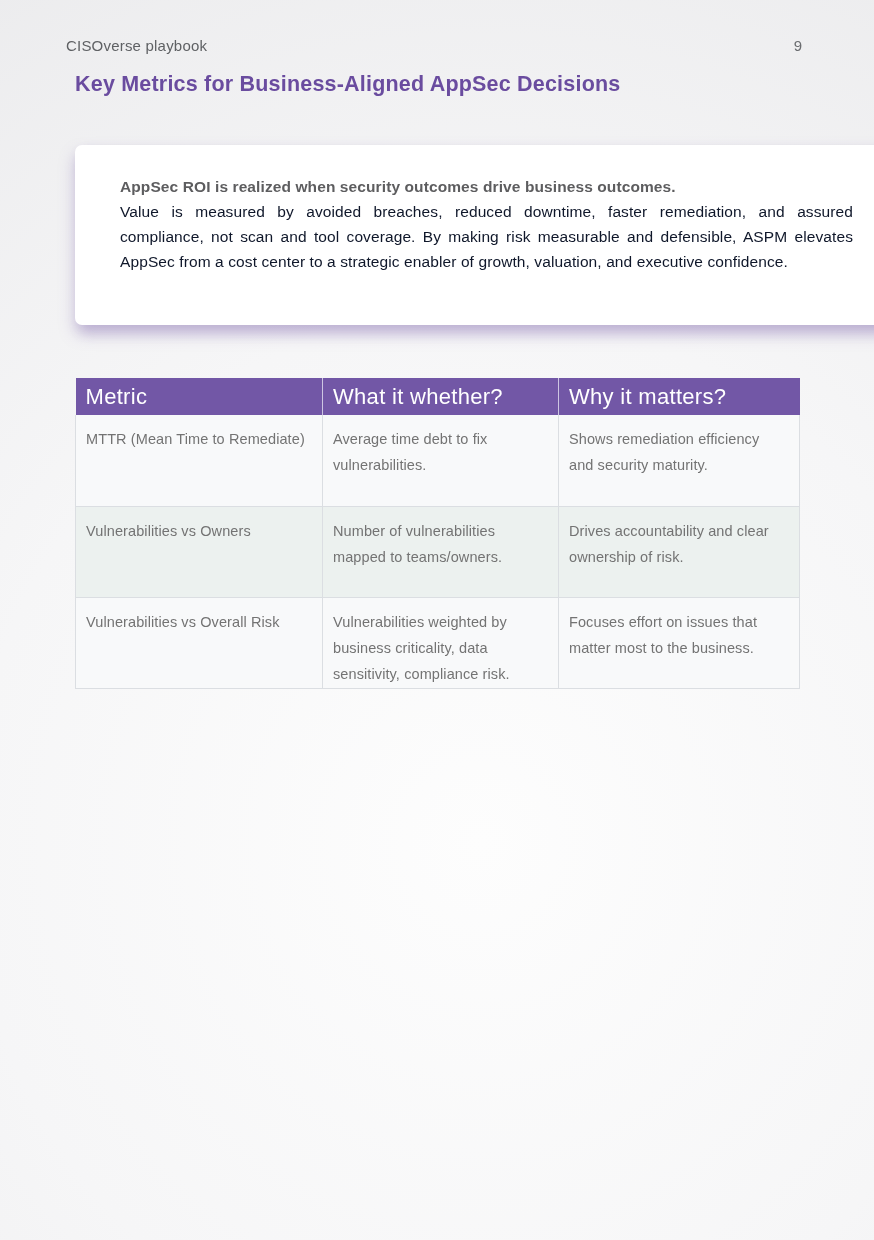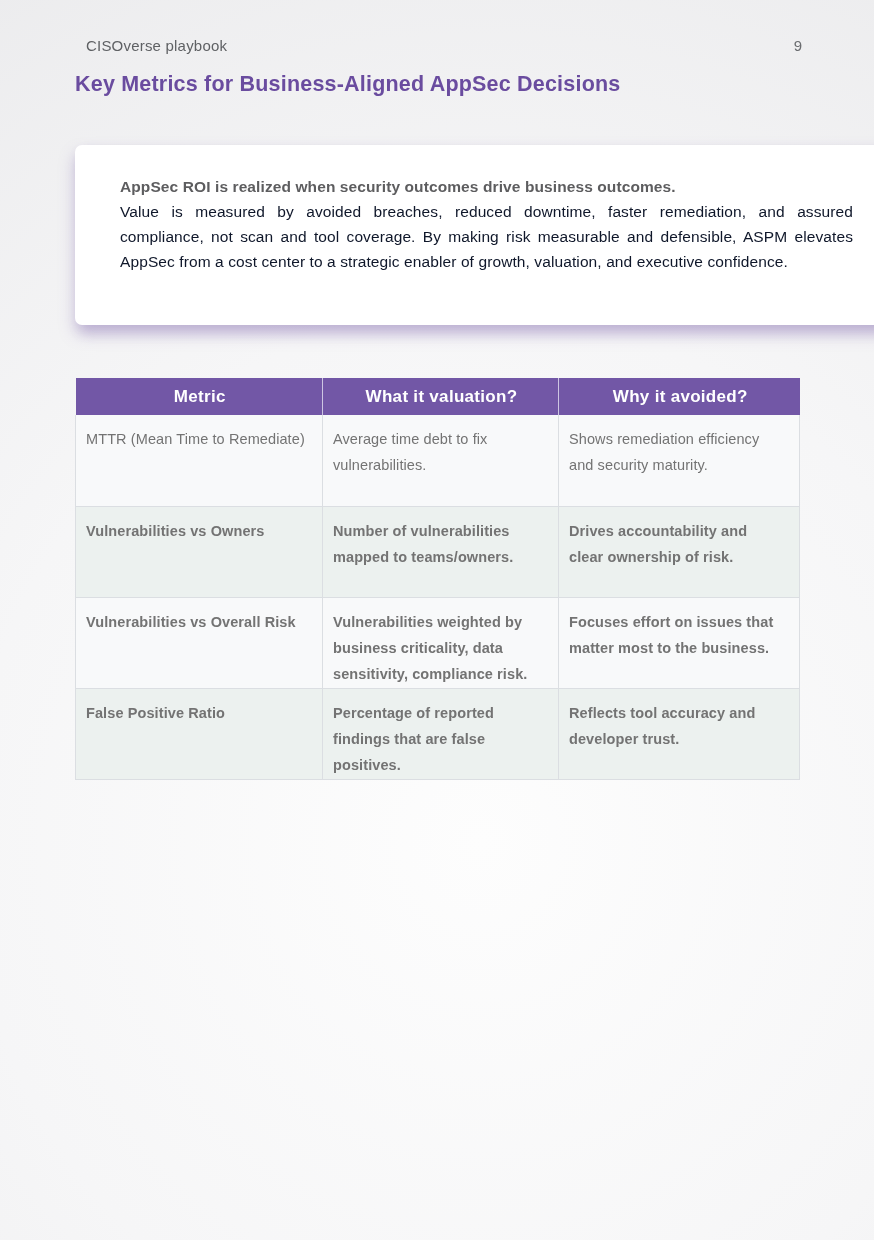--- a/index.html
+++ b/index.html
@@ -7,21 +7,21 @@
     width: 874px; height: 1240px;
     font-family: "Liberation Sans", "DejaVu Sans", sans-serif;
     overflow: hidden;
   }
   .page {
     position: relative;
     width: 874px; height: 1240px;
     background: radial-gradient(130% 95% at 55% 68%, #fdfdfd 0%, #f6f6f7 45%, #e8e8ea 100%);
   }
   .page-header {
-    position: absolute; top: 37px; left: 86px; right: 72px;
+    position: absolute; top: 37px; left: 66px; right: 72px;
     display: flex; justify-content: space-between; align-items: baseline; text-align: right;
   }
   .doc-name {
     font-size: 15px; color: #5f6164; letter-spacing: 0.2px;
   }
   .page-number {
     font-size: 15px; color: #6a6c6f;
   }
   .page-title {
     position: absolute; top: 72px; left: 75px; margin: 0;
@@ -52,35 +52,35 @@
     border-collapse: collapse;
     table-layout: fixed;
   }
   .metrics-table col.c1 { width: 247px; }
   .metrics-table col.c2 { width: 236px; }
   .metrics-table col.c3 { width: 241px; }
   .metrics-table th {
     height: 37px; box-sizing: border-box;
     background: var(--table-header-bg, #7257a6);
     color: #ffffff;
-    font-size: 17px; font-weight: 700; letter-spacing: 0.3px;
-    text-align: center; vertical-align: middle;
+    font-size: 22px; font-weight: 400; letter-spacing: 0.3px;
+    text-align: left; vertical-align: middle;
     padding: 0 8px 0 10px;
   }
   .metrics-table th + th { border-left: 1px solid #cdc6e2; }
   .metrics-table td {
     height: 91px; box-sizing: border-box;
     vertical-align: top;
     padding: 11px 14px 0 10px;
     font-size: 14.5px; color: #737373;
     line-height: 26px; letter-spacing: 0.1px;
     border: 1px solid #dbdee2;
     border-top: none;
   }
-  .metrics-table tbody tr + tr td { border-top: 1px solid #dfe2e5; font-weight: bold; }
+  .metrics-table tbody tr + tr td { border-top: 1px solid #dfe2e5; }
   .metrics-table tbody tr:nth-child(odd) td { background: var(--row-odd-bg, #f8f9fa); }
   .metrics-table tbody tr:nth-child(even) td { background: var(--row-even-bg, #ecf1ef); }
 </style>
 </head>
 <body>
 
 <div class="page">
 
   <header class="page-header">
     <span class="doc-name">CISOverse playbook</span>
@@ -96,41 +96,36 @@
 
   <table class="metrics-table">
     <colgroup>
       <col class="c1">
         <col class="c2">
         <col class="c3">
     </colgroup>
     <thead>
       <tr id="thead-row">
           <th>Metric</th>
-          <th>What it valuation?</th>
-          <th>Why it avoided?</th>
+          <th>What it whether?</th>
+          <th>Why it matters?</th>
         </tr>
     </thead>
     <tbody id="table-body">
         <tr>
           <td>MTTR (Mean Time to Remediate)</td>
           <td>Average time debt to fix vulnerabilities.</td>
           <td>Shows remediation efficiency and security maturity.</td>
         </tr>
         <tr>
           <td>Vulnerabilities vs Owners</td>
           <td>Number of vulnerabilities mapped to teams/owners.</td>
           <td>Drives accountability and clear ownership of risk.</td>
         </tr>
         <tr>
           <td>Vulnerabilities vs Overall Risk</td>
           <td>Vulnerabilities weighted by business criticality, data sensitivity, compliance risk.</td>
           <td>Focuses effort on issues that matter most to the business.</td>
         </tr>
-        <tr>
-          <td>False Positive Ratio</td>
-          <td>Percentage of reported findings that are false positives.</td>
-          <td>Reflects tool accuracy and developer trust.</td>
-        </tr>
       </tbody>
   </table>
 
 </div>
 
 </body></html>

